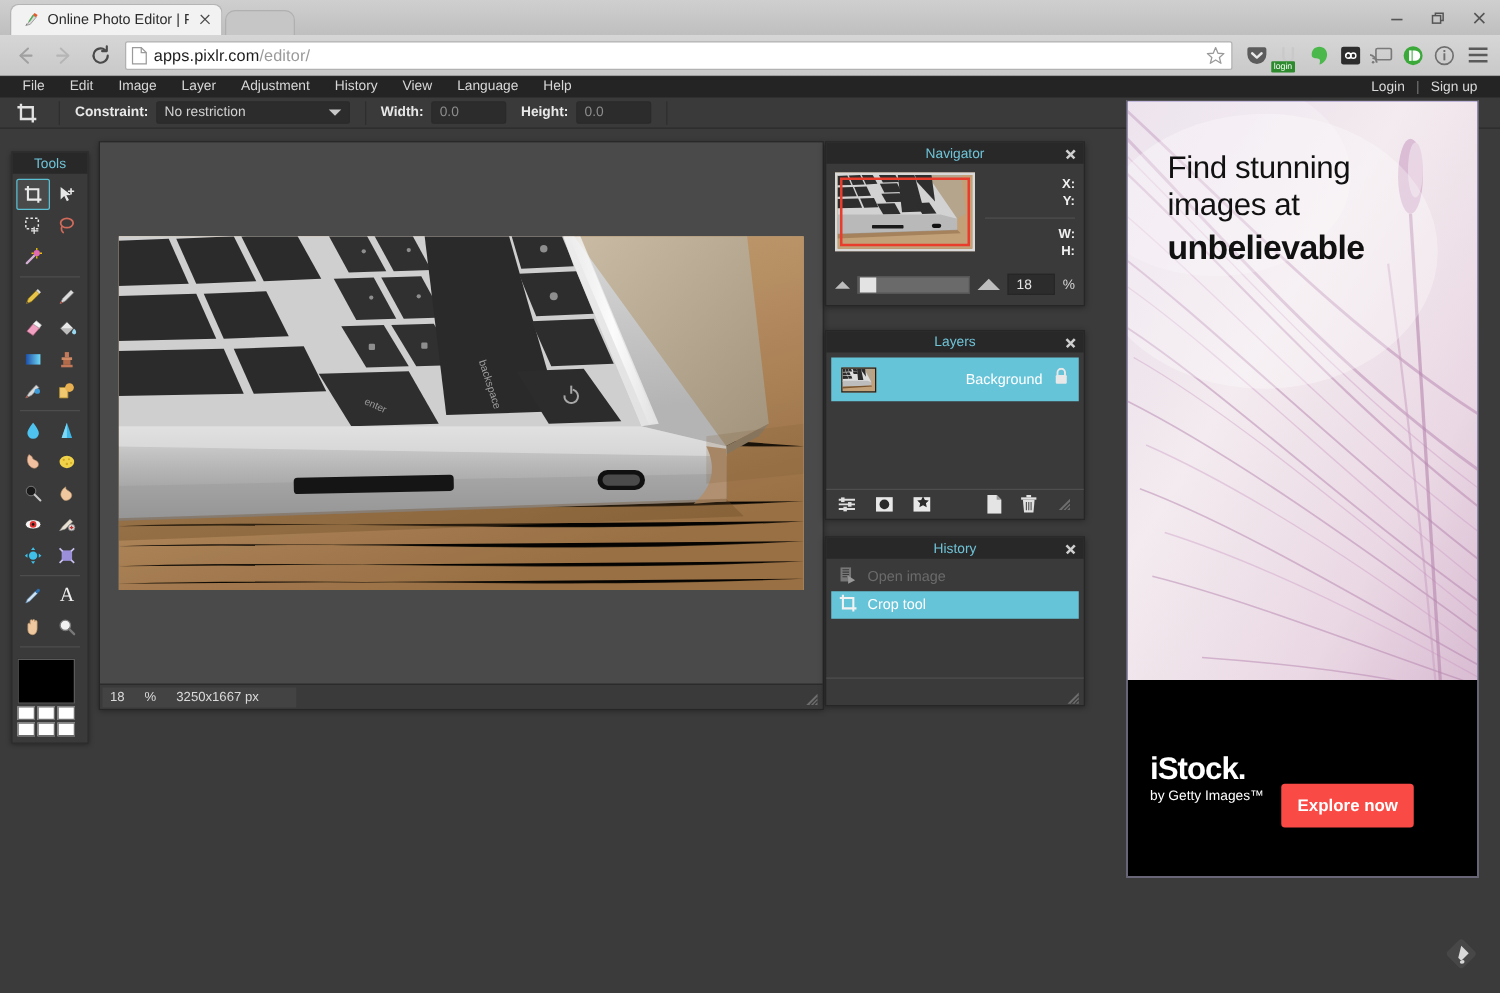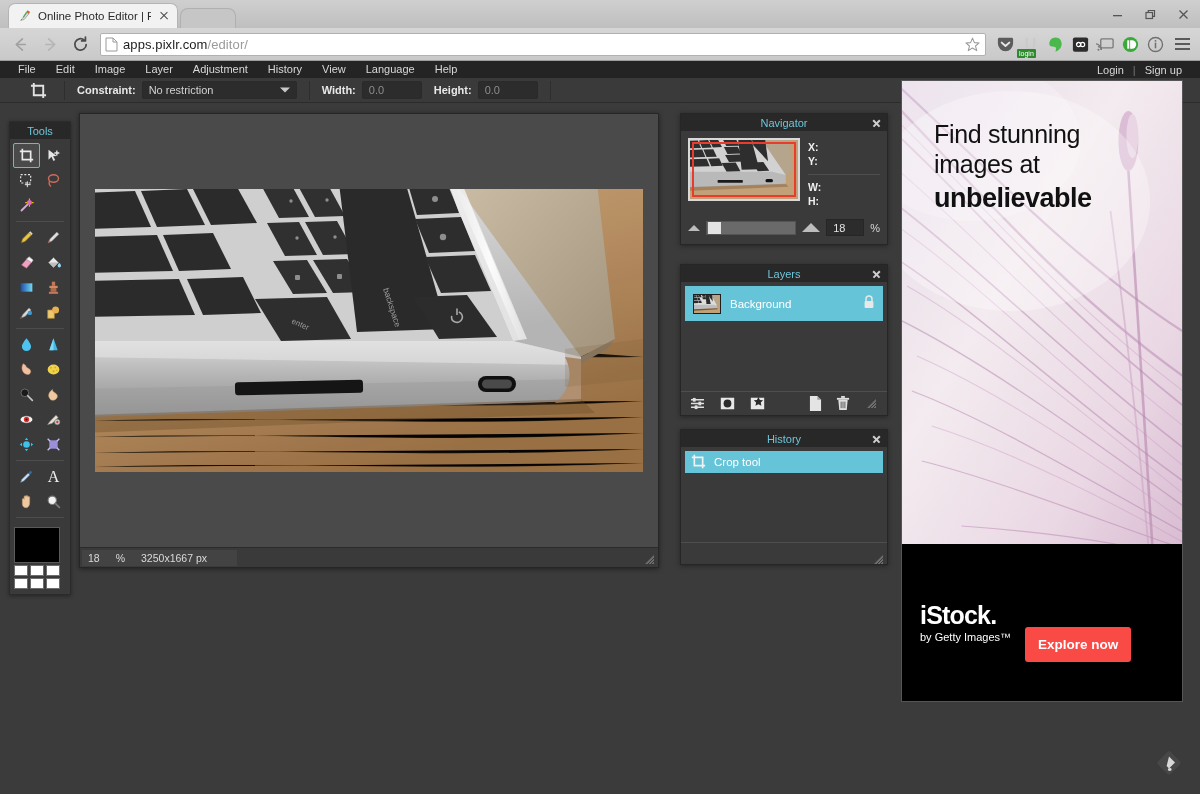--- a/index.html
+++ b/index.html
@@ -122,21 +122,21 @@
     position: absolute; right: 10px; display: flex; align-items: center; gap: 0;
     font-size: 11px;
   }
   .menu-right span { padding: 0 8px; cursor: pointer; }
   .menu-right .sep { color: #777; padding: 0 1px; cursor: default;}
 
   .optionsbar {
     height: 25px; background: #3a3a3a;
     border-bottom: 1px solid #2b2b2b;
     display: flex; align-items: center;
-    padding-left: 24px; gap: 0;
+    padding-left: 7px; gap: 0;
     font-size: 11px; color: #e0e0e0;
   }
   .opt-toolicon {
     width: 28px; height: 25px; display:flex; align-items:center; justify-content:center;
     margin-right: 6px;
   }
   .opt-divider { width:1px; height:19px; background:#2e2e2e; margin: 0 6px; }
   .opt-group { display:flex; align-items:center; gap:6px; padding: 0 6px;}
   .opt-label { font-size: 11px; color:#e8e8e8; font-weight:bold; }
   .opt-select {
@@ -213,23 +213,24 @@
     display:flex;align-items:center;font-size:10.5px;color:#dadada;position:relative;
   }
   .status-zoom {
     background:#434343;height:16px;width:155px;margin-left:2px;display:flex;align-items:center;
     padding-left:6px;gap:16px;
   }
   .resize-grip{position:absolute;right:3px;bottom:2px;width:11px;height:11px;cursor:nwse-resize;}
 
   
   .side-panel {
-    position:absolute; left:680px; width:208px;
+    position:absolute; left:660px; width:208px;
     background:#3a3a3a; border:1px solid #262626;
     box-shadow:0 1px 5px rgba(0,0,0,.4);
+    text-align:right;
   }
   .sp-title {
     height:17px;background:#282828;color:#6fc4d8;font-size:11px;
     display:flex;align-items:center;justify-content:center;position:relative;
   }
   .nav-body { padding:7px; display:flex; gap:8px; }
   .nav-thumb {
     width:112px;height:63px;border:2px solid #d9d9d9;position:relative;overflow:hidden;
     background:#c7a67c;
   }
@@ -940,20 +941,30 @@
       </div>
     </div>
   </div>
 
   <div class="side-panel" style="top:368px;">
     <div class="sp-title">
       <span>History</span>
       <span class="panel-close"></span>
     </div>
     <div class="history-list">
+      <div class="hist-row dim">
+        <span>
+          <svg width="15" height="15" viewBox="0 0 16 16">
+              <rect x="1.5" y="1" width="9" height="12" fill="#777"></rect>
+              <path d="M3.2 3 H8.8 M3.2 5 H8.8 M3.2 7 H8.8 M3.2 9 H7" stroke="#3a3a3a" stroke-width=".9"></path>
+              <path d="M8 8 L14 12 L8 15 Z" fill="#999"></path>
+            </svg>
+        </span>
+        <span>Open image</span>
+      </div>
       <div class="hist-row active">
         <span>
           <svg width="15" height="15" viewBox="0 0 18 18">
               <path d="M4 1 V14 H17" fill="none" stroke="#f2f2f2" stroke-width="2"></path>
               <path d="M1 4 H14 V17" fill="none" stroke="#f2f2f2" stroke-width="2"></path>
             </svg>
         </span>
         <span>Crop tool</span>
       </div>
     </div>

